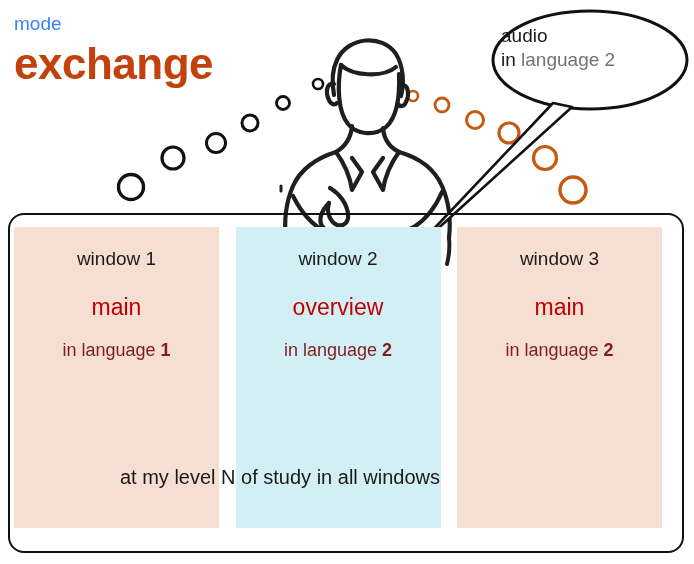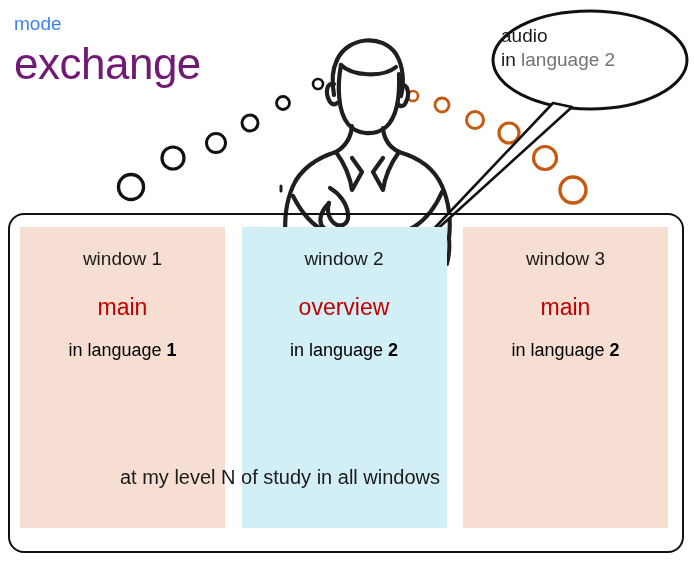--- a/index.html
+++ b/index.html
@@ -27,22 +27,22 @@
     font-size: 19px;
     color: #3b82f6;
     line-height: 1;
     white-space: nowrap;
   }
   .mode-title {
     position: absolute;
     left: 14px;
     top: 42px;
     font-size: 44px;
-    font-weight: normal;
-    color: #701a75;
+    font-weight: bold;
+    color: #c2410c;
     line-height: 1;
     letter-spacing: -0.5px;
     white-space: nowrap;
   }
 
   
   .illustration {
     position: absolute;
     left: 0;
     top: 0;
@@ -72,21 +72,21 @@
     width: 676px;
     height: 340px;
     box-sizing: border-box;
     border: 2.5px solid #111111;
     border-radius: 16px;
     background: transparent;
   }
 
   .panels {
     position: absolute;
-    left: 20px;
+    left: 14px;
     top: 227px;
     width: 648px;
     height: 301px;
     display: flex;
     justify-content: space-between;
     border-radius: 27px;
   }
   .panel {
     width: 205px;
     height: 301px;
@@ -105,21 +105,21 @@
   }
   .panel-kind {
     font-size: 23px;
     font-weight: normal;
     color: #c00000;
     line-height: 1;
     margin: 0 0 22px 0;
   }
   .panel-lang {
     font-size: 18px;
-    color: #000000;
+    color: #7f1d1d;
     line-height: 1;
     margin: 0;
     white-space: nowrap;
   }
   .panel-lang b { font-weight: bold; }
 
   
   .board-note {
     position: absolute;
     left: 8px;

